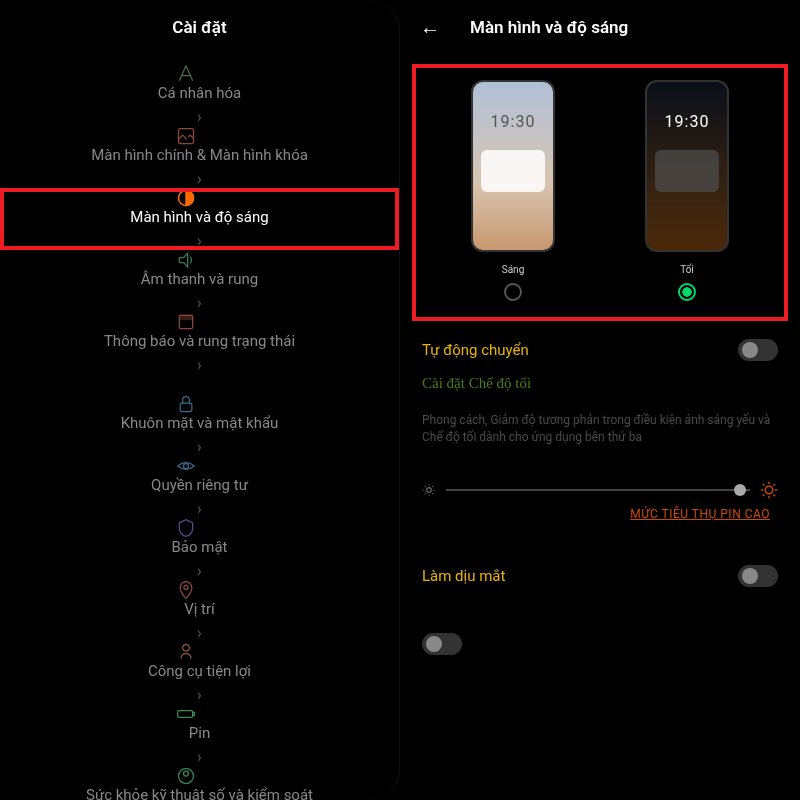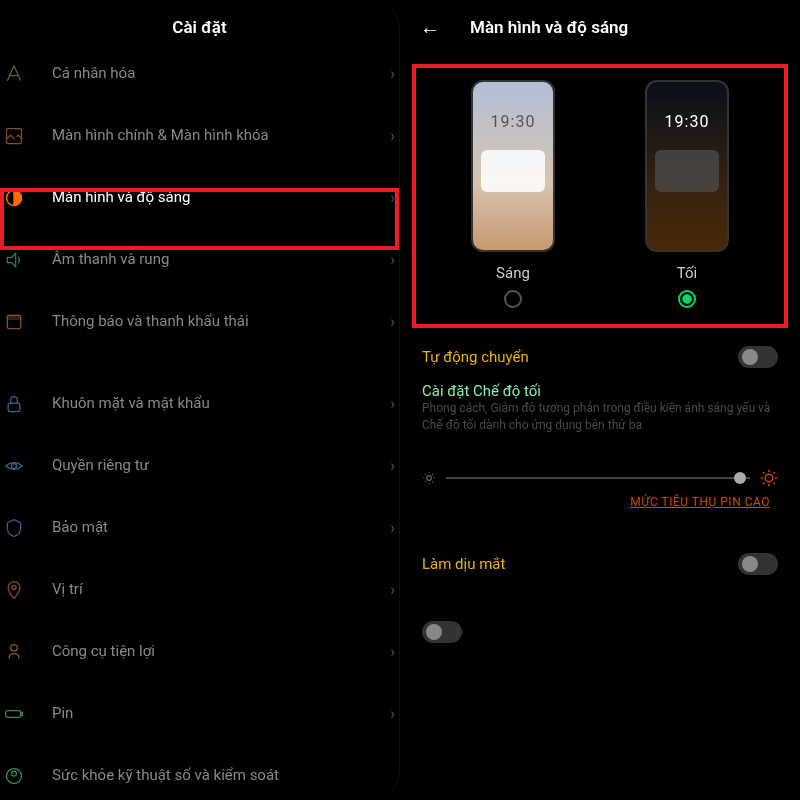--- a/index.html
+++ b/index.html
@@ -5,47 +5,47 @@
   * { box-sizing: border-box; margin: 0; padding: 0; }
   html, body { width: 800px; height: 800px; background: #000; font-family: -apple-system, "Segoe UI", Roboto, sans-serif; overflow: hidden; }
   .container { display: flex; width: 800px; height: 800px; }
   .panel { width: 400px; height: 800px; background: #000; position: relative; border-radius: 30px; }
   .panel-left { border-right: 1px solid #111; }
   .header { height: 54px; display: flex; align-items: center; justify-content: center; position: relative; }
   .header-title { color: #fff; font-weight: 600; font-size: 17px; }
   .header-title-left-offset { position: absolute; left: 70px; color: #fff; font-weight: 600; font-size: 17px; }
   .back-arrow { position: absolute; left: 20px; color: #fff; font-size: 20px; cursor: pointer; }
   .list { padding: 10px 0; }
-  .item { display: flex; align-items: flex-start; height: 62px; padding: 0 4px; cursor: pointer; position: relative; }
+  .item { display: flex; align-items: center; height: 62px; padding: 0 28px; cursor: pointer; position: relative; flex-direction: column; }
   .item-icon { width: 20px; height: 20px; margin-right: 28px; display: flex; align-items: center; justify-content: center; flex-shrink: 0; }
   .item-icon svg { width: 20px; height: 20px; }
   .item-label { color: #888; font-size: 15px; flex: 1; }
   .item-chevron { color: #555; font-size: 16px; }
   .item.highlight { outline: 4px solid #ed1c24; outline-offset: -4px; }
   .item.highlight .item-label { color: #fff; }
   .item.highlight .item-icon svg { stroke: #ff6a00; }
   .divider { height: 20px; }
   
   .theme-selector { margin: 14px 16px 8px 16px; outline: 4px solid #ed1c24; padding: 12px 10px 16px 10px; display: flex; justify-content: space-around; }
   .theme-opt { display: flex; flex-direction: column; align-items: center; cursor: pointer; }
   .phone { width: 84px; height: 172px; border-radius: 12px; position: relative; overflow: hidden; border: 2px solid #333; }
   .phone.light { background: linear-gradient(180deg, #b0c0d8 0%, #d8c4b0 60%, #c89870 100%); }
   .phone.dark { background: linear-gradient(180deg, #0a0f1a 0%, #3a2410 70%, #4a2808 100%); }
   .phone-time { color: #fff; font-size: 16px; font-weight: 400; text-align: center; margin-top: 30px; letter-spacing: 1px; }
   .phone.light .phone-time { color: #555; }
   .phone-card { position: absolute; left: 8px; right: 8px; height: 42px; border-radius: 6px; top: 68px; }
   .phone.light .phone-card { background: rgba(255,255,255,0.85); }
   .phone.dark .phone-card { background: rgba(80,80,80,0.7); }
-  .theme-label { color: #ccc; font-size: 15px; margin-top: 12px; }
+  .theme-label { color: #ccc; font-size: 10px; margin-top: 12px; }
   .theme-radio { width: 18px; height: 18px; border-radius: 50%; border: 2px solid #555; margin-top: 8px; }
   .theme-radio.on { border-color: #00d866; background: radial-gradient(circle, #00d866 0%, #00d866 45%, transparent 50%); }
   .row { display: flex; align-items: center; padding: 14px 22px; cursor: pointer; }
   .row-label { color: #eab308; font-size: 15px; flex: 1; }
   .row-sub { padding: 0 22px 14px 22px; }
-  .row-sub-title { color: #86efac; font-size: 15px; margin-bottom: 0; }
+  .row-sub-title { color: #4d7c0f; font-size: 15px; margin-bottom: 20px; font-family: Liberation Serif, serif; }
   .row-sub-desc { color: #4a4a4a; font-size: 12px; line-height: 1.45; }
   .toggle { width: 40px; height: 22px; background: #333; border-radius: 11px; position: relative; cursor: pointer; }
   .toggle::after { content: ""; position: absolute; width: 16px; height: 16px; background: #888; border-radius: 50%; top: 3px; left: 4px; }
   .slider-wrap { padding: 20px 22px 4px 22px; display: flex; align-items: center; gap: 10px; }
   .sun-sm { width: 14px; height: 14px; }
   .sun-lg { width: 18px; height: 18px; }
   .slider-track { flex: 1; height: 2px; background: #444; position: relative; }
   .slider-thumb { position: absolute; right: 4px; top: -5px; width: 12px; height: 12px; background: #aaa; border-radius: 50%; }
   .battery-warn { color: #cc4a00; font-size: 12px; text-align: right; padding: 4px 30px 12px 22px; letter-spacing: 0.5px; text-decoration: underline; }
 </style>
@@ -97,21 +97,21 @@
         <span class="item-label">Âm thanh và rung</span>
         <span class="item-chevron">›</span>
       </div>
       <div class="item">
         <span class="item-icon">
             <svg viewBox="0 0 24 24" fill="none" stroke="#8a4a3a" stroke-width="1.5">
               <rect x="4" y="4" width="16" height="16" rx="2"></rect>
               <rect x="4" y="4" width="16" height="5" fill="#8a4a3a" opacity="0.4"></rect>
             </svg>
           </span>
-        <span class="item-label">Thông báo và thanh khẩu thái</span>
+        <span class="item-label">Thông báo và rung trạng thái</span>
         <span class="item-chevron">›</span>
       </div>
       <div class="divider"></div>
       <div class="item">
         <span class="item-icon">
             <svg viewBox="0 0 24 24" fill="none" stroke="#3a6a8a" stroke-width="1.5">
               <rect x="5" y="11" width="14" height="10" rx="2"></rect>
               <path d="M8 11 L8 7 A4 4 0 0 1 16 7 L16 11"></path>
             </svg>
           </span>

